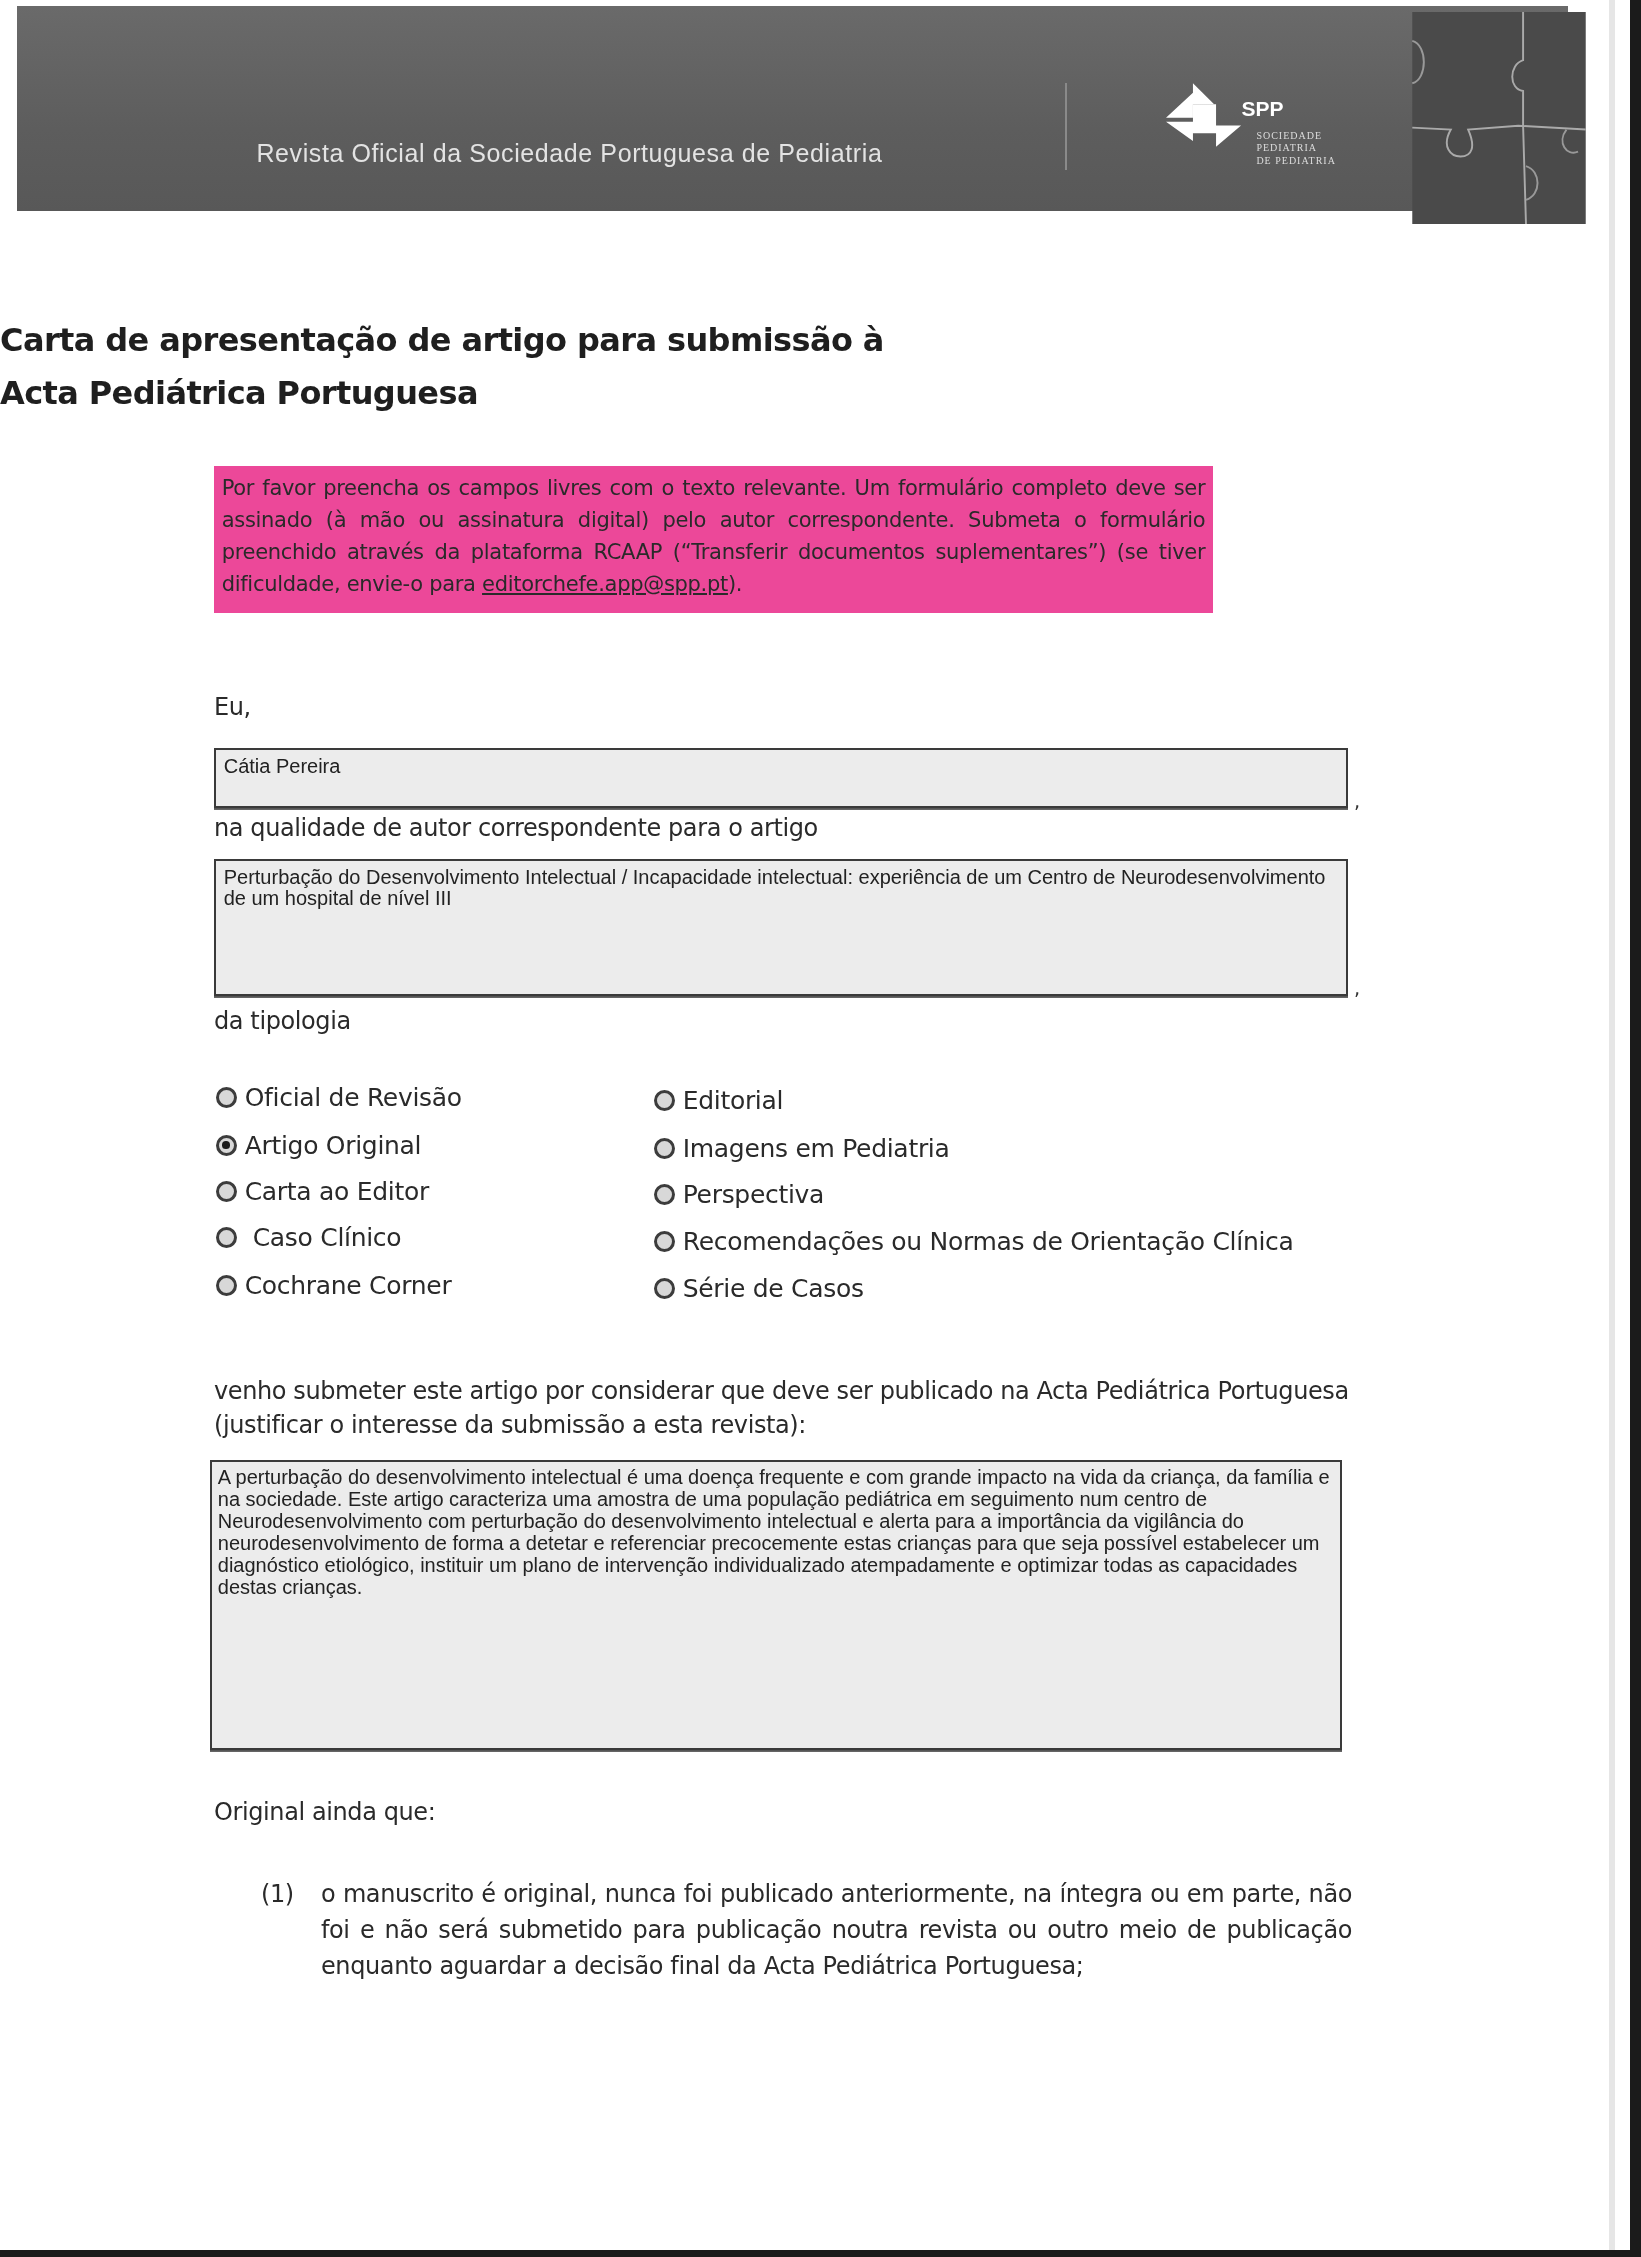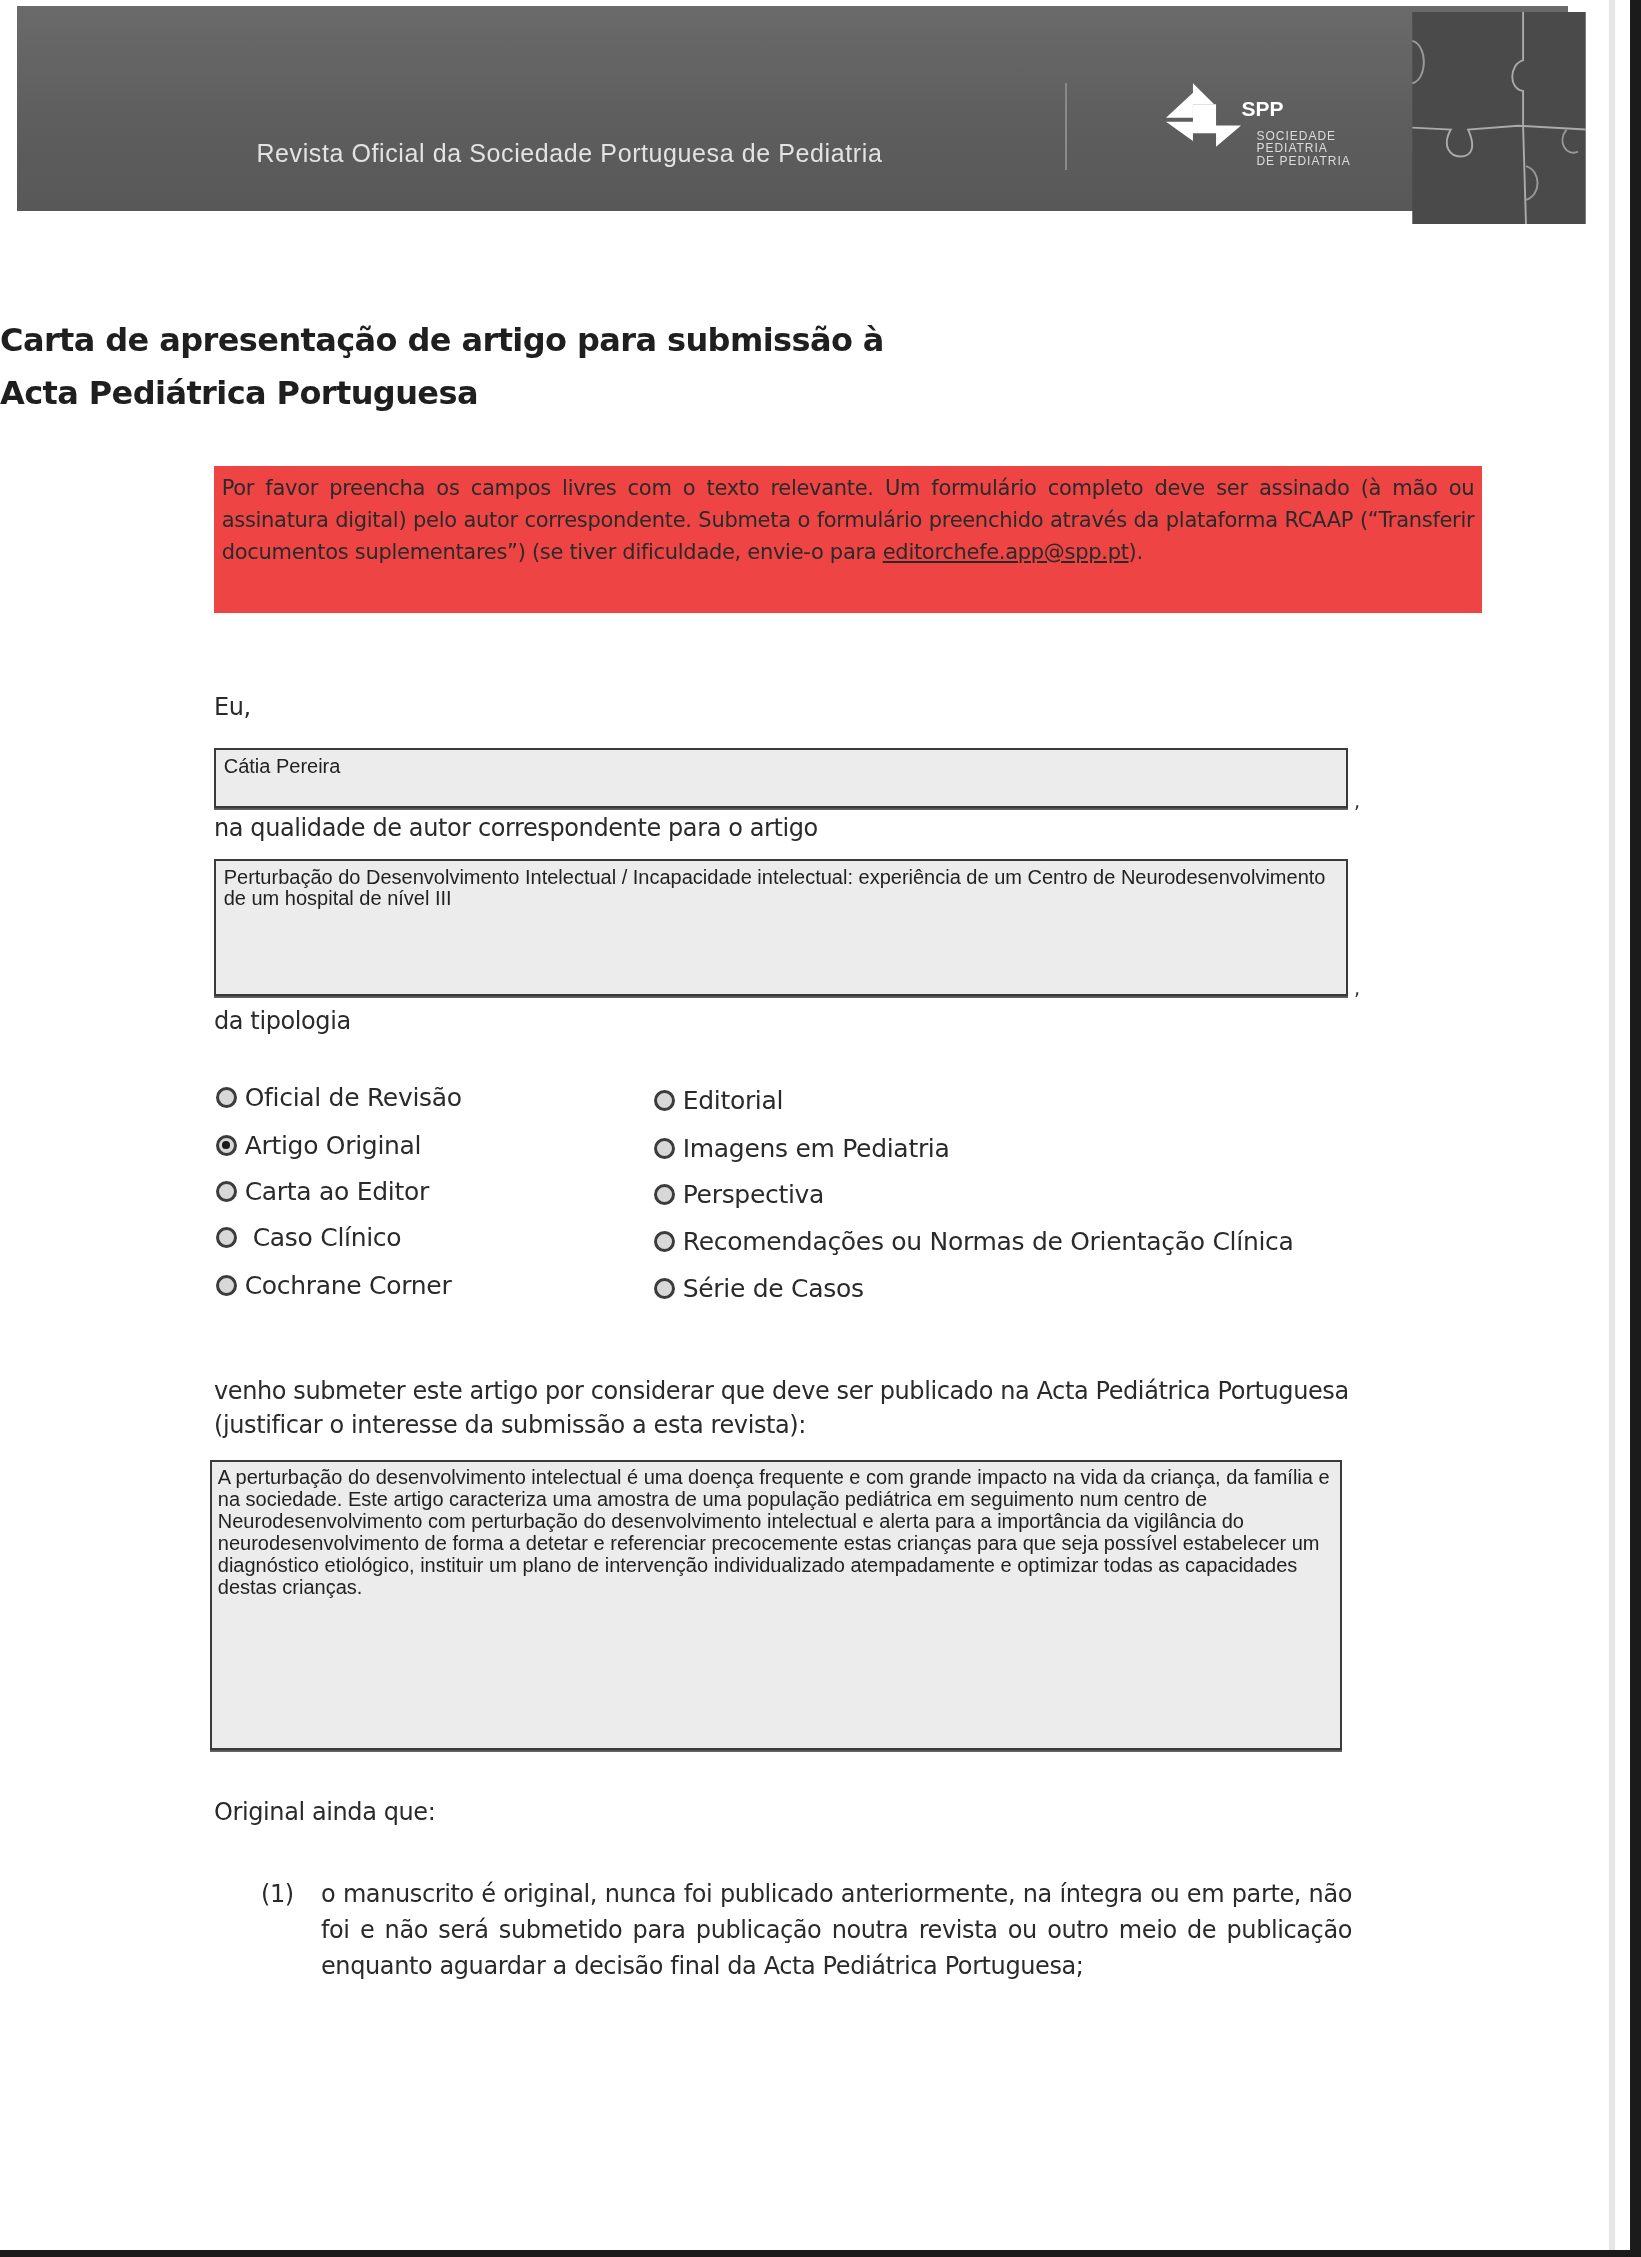--- a/index.html
+++ b/index.html
@@ -23,32 +23,32 @@
       position: absolute; left: 191px; top: 73px; font-family: "Liberation Sans", sans-serif;
       font-size: 42px; color: #ffffff; letter-spacing: 0.5px;
     }
     .banner-subtitle {
       position: absolute; left: 191px; top: 133px; font-family: Liberation Sans, sans-serif;
       font-size: 25px; color: #e3e3e3; letter-spacing: 0.6px; margin-left: 48px;
     }
     .banner-divider { position: absolute; left: 1048px; top: 77px; width: 1.9px; height: 87px; background: #8a8a8a; }
     .logo-mark { position: absolute; left: 1149px; top: 77px; width: 77px; height: 85px; }
     .logo-spp { position: absolute; left: 1224px; top: 91px; font-family: "Liberation Sans", sans-serif; font-size: 21px; color: #fff; font-weight: bold; }
-    .logo-sub { position: absolute; left: 1239px; top: 124px; font-family: Liberation Sans, sans-serif; font-size: 12px; color: #ddd; line-height: 12.6px; letter-spacing: 1px; }
+    .logo-sub { position: absolute; left: 1239px; top: 124px; font-family: Liberation Serif, serif; font-size: 10px; color: #ddd; line-height: 12.6px; letter-spacing: 1px; }
     .puzzle { position: absolute; left: 1395px; top: 5.8px; width: 174px; height: 212px; }
 
     
     .doc-title {
       position: absolute; left: 0; width: 1641px; top: 314px; text-align: left;
       font-family: "DejaVu Sans", sans-serif; font-weight: bold; font-size: 32px; line-height: 53px; color: #1f1f1f;
       letter-spacing: -0.6px;
     }
     .instructions {
-      position: absolute; left: 214px; top: 466px; width: 1268px; height: 147px;
-      background: #ef4444; padding: 5.8px 7.7px; box-sizing: border-box;
+      position: absolute; left: 214px; top: 466px; width: 999px; height: 147px;
+      background: #ec4899; padding: 5.8px 7.7px; box-sizing: border-box;
       font-family: "DejaVu Sans", sans-serif; font-size: 21px; line-height: 32px; color: #2a2a2a;
       text-align: justify; letter-spacing: -0.3px;
     }
     .instructions a { color: #2a2a2a; text-decoration: underline; }
     .label {
       position: absolute; font-family: "DejaVu Sans", sans-serif; font-size: 24px; color: #2a2a2a; letter-spacing: -0.4px;
     }
     .field {
       position: absolute; background: #ececec; border: 2.9px solid #3a3a3a; box-sizing: border-box;
       font-family: "Liberation Sans", sans-serif; font-size: 20px; color: #222; padding: 5.8px 7.7px; line-height: 21px;

